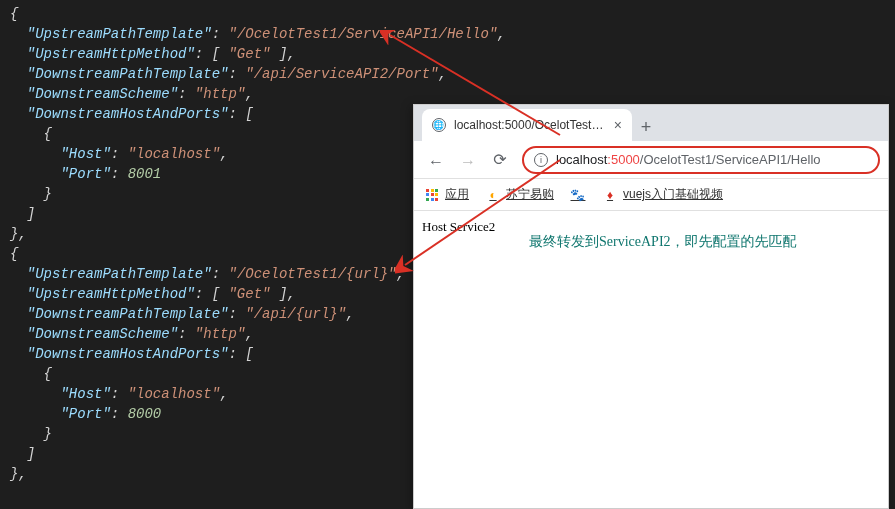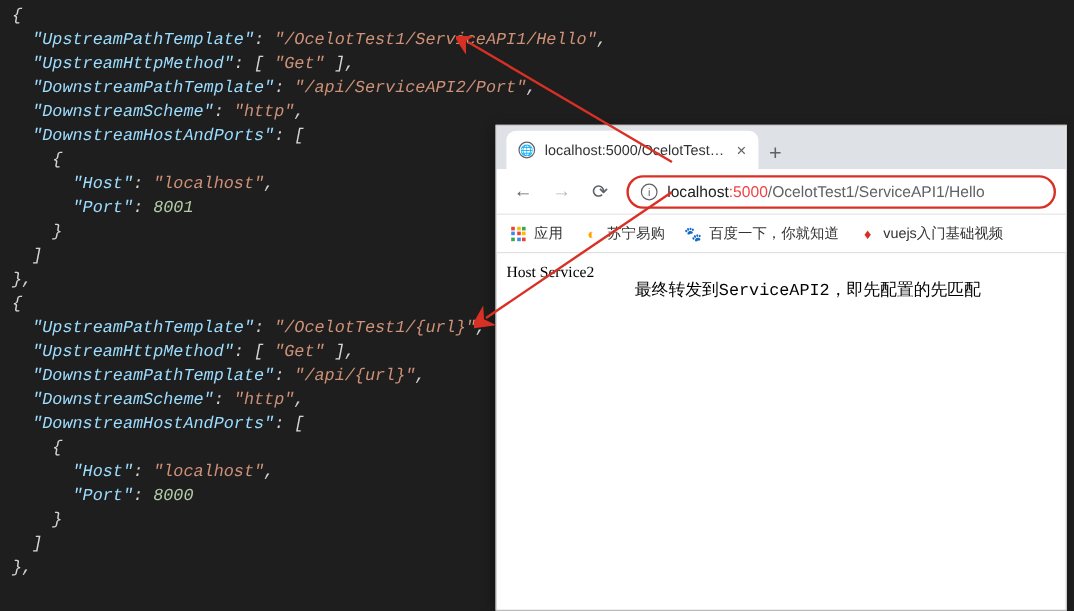--- a/index.html
+++ b/index.html
@@ -170,20 +170,21 @@
       overflow: hidden;
     }
     
     .bookmark {
       display: flex;
       align-items: center;
       gap: 5px;
       color: #333;
       cursor: pointer;
       white-space: nowrap;
+      text-decoration: underline;
     }
     
     .bm-icon {
       width: 16px;
       height: 16px;
       display: flex;
       align-items: center;
       justify-content: center;
       flex-shrink: 0;
     }
@@ -206,23 +207,23 @@
     
     .page-content {
       padding: 8px;
       font-family: "Times New Roman", serif;
       font-size: 13px;
       color: #000;
     }
     
     .annotation {
       position: absolute;
-      color: #000000;
+      color: #0f766e;
       font-size: 14px;
-      font-family: Liberation Mono, monospace;
+      font-family: Liberation Serif, serif;
       font-style: normal;
     }
     
     .arrow-svg {
       position: absolute;
       pointer-events: none;
     }
   </style>
 </head>
 <body>
@@ -288,21 +289,20 @@
           </span>
       </span>
       <span>应用</span>
     </div>
     <div class="bookmark">
       <span class="bm-icon" style="color:#ffa500;">◐</span>
       <span>苏宁易购</span>
     </div>
     <div class="bookmark">
       <span class="bm-icon" style="color:#2932e1;">🐾</span>
-      <span>百度一下，你就知道</span>
     </div>
     <div class="bookmark">
       <span class="bm-icon" style="color:#d93025;">♦</span>
       <span>vuejs入门基础视频</span>
     </div>
   </div>
 
   <div class="page-content">
     <span>Host Service2</span>
   </div>

